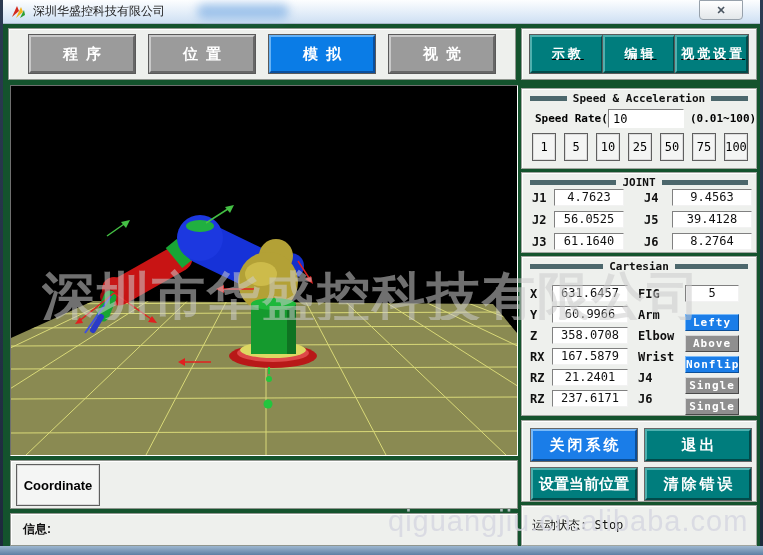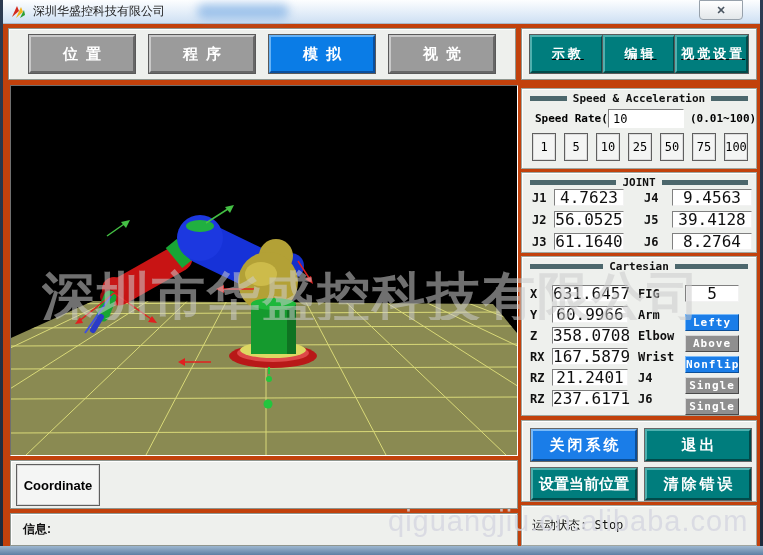--- a/index.html
+++ b/index.html
@@ -2,21 +2,21 @@
 <html><head>
 <meta charset="utf-8">
 <style>
   * { margin:0; padding:0; box-sizing:border-box; }
   html,body { width:763px; height:555px; }
   body { font-family:"Liberation Sans",sans-serif; background:#223044; position:relative; overflow:hidden; }
 
   .frame { position:absolute; inset:0; background:linear-gradient(#2b3b52,#1d2a3c); }
   .frame-bottom { position:absolute; left:0; right:0; bottom:0; height:9px;
     background:linear-gradient(#9db7d0,#5d7fa3); }
-  .window { position:absolute; left:3px; top:0; width:757px; height:547px; background:#c2410c; }
+  .window { position:absolute; left:3px; top:0; width:757px; height:547px; background:#14532d; }
 
   
   .titlebar { position:absolute; left:0; top:0; right:0; height:24px;
     background:linear-gradient(#fdfeff,#dce9f7 70%,#cfe0f2); border-bottom:1px solid #a9b9ca;
     display:flex; align-items:center; }
   .title-icon { width:16px; height:16px; margin:0 6px 0 8px; }
   .title-text { font-size:12px; color:#1c1c1c; }
   .title-blur { position:absolute; left:194px; top:4px; width:92px; height:15px;
     background:rgba(110,165,225,.6); border-radius:8px; filter:blur(5px); }
   .close-btn { position:absolute; right:17px; top:0px; width:44px; height:20px;
@@ -80,21 +80,21 @@
     border:1px solid; border-color:#7f7f7f #fff #fff #7f7f7f; font-size:12px; padding:1px 4px;
     font-family:"DejaVu Sans Mono",monospace; }
   .rate-hint { position:absolute; left:168px; top:3px; font-weight:bold; }
   .presets { position:absolute; left:10px; top:44px; display:flex; gap:8px; }
   .preset { width:24px; height:28px; background:#f4f5f4; border:1px solid #5f5f5f;
     box-shadow:0 0 0 1px #dcdcdc inset; font-size:12px; display:flex; align-items:center;
     justify-content:center; cursor:pointer; }
 
   .fld-label { position:absolute; font-size:12px; font-weight:bold; color:#101010; }
   .fld-box { position:absolute; background:#ffffff; border:1px solid; border-color:#808080 #f2f2f2 #f2f2f2 #808080;
-    font-size:16px; text-align:center; line-height:15px; color:#101010; }
+    font-size:12px; text-align:center; line-height:15px; color:#101010; }
 
   .cfg-btn { position:absolute; width:54px; height:17px; font-size:11px; font-weight:bold;
     letter-spacing:1px; color:#fff; text-align:center; line-height:15px; cursor:pointer;
     border:1px solid; border-color:#d8d8d8 #4a4a4a #4a4a4a #d8d8d8; background:#8f8f8f;margin-top:8px; }
   .cfg-btn.blue { background:#1a7de8; border-color:#79b9f7 #0b4e97 #0b4e97 #79b9f7; }
 
   .sys-btn { position:absolute; height:32px; color:#fff; font-weight:bold; font-size:15px;
     letter-spacing:3px; text-indent:3px; display:flex; align-items:center; justify-content:center;
     cursor:pointer; border:2px solid; border-color:#4fb0ae #014a4a #014a4a #4fb0ae; outline:1px solid #666;
     background:#007d7d; }
@@ -112,22 +112,22 @@
       <polygon points="1,13 6,2 8,7" fill="#d42a1e"></polygon>
       <polygon points="5,14 10,3 12,8" fill="#f0b41e"></polygon>
       <polygon points="9,14 13,6 14,11" fill="#2a9e35"></polygon>
     </svg>
     <span class="title-text">深圳华盛控科技有限公司</span>
     <div class="title-blur"></div>
     <div class="close-btn">✕</div>
   </div>
 
   <div class="tabs-left panel-raised">
+    <div class="tab">程序</div>
     <div class="tab">位置</div>
-    <div class="tab">程序</div>
     <div class="tab active">模拟</div>
     <div class="tab">视觉</div>
   </div>
 
   <div class="tabs-right panel-raised">
     <div class="tbtn">示教</div>
     <div class="tbtn">编辑</div>
     <div class="tbtn">视觉设置</div>
   </div>
 

